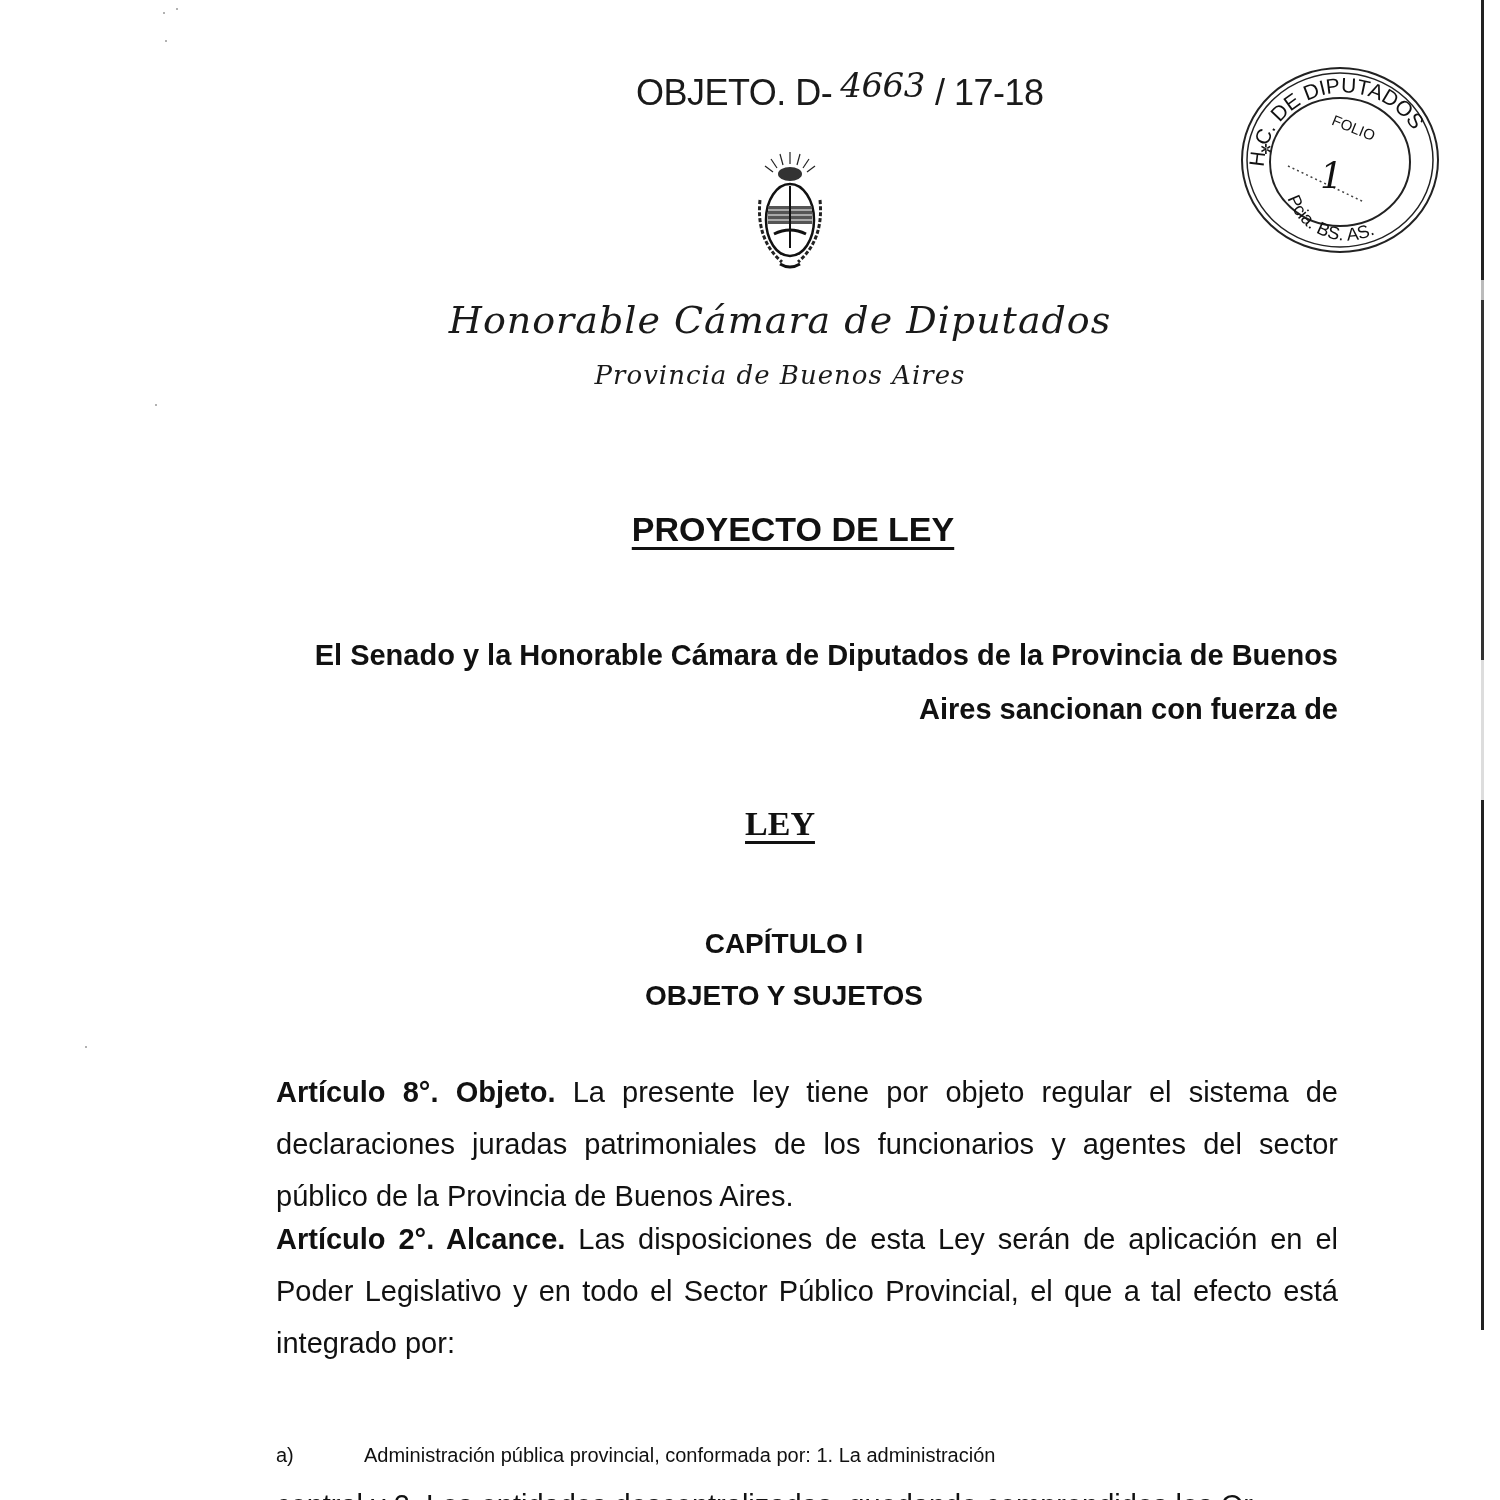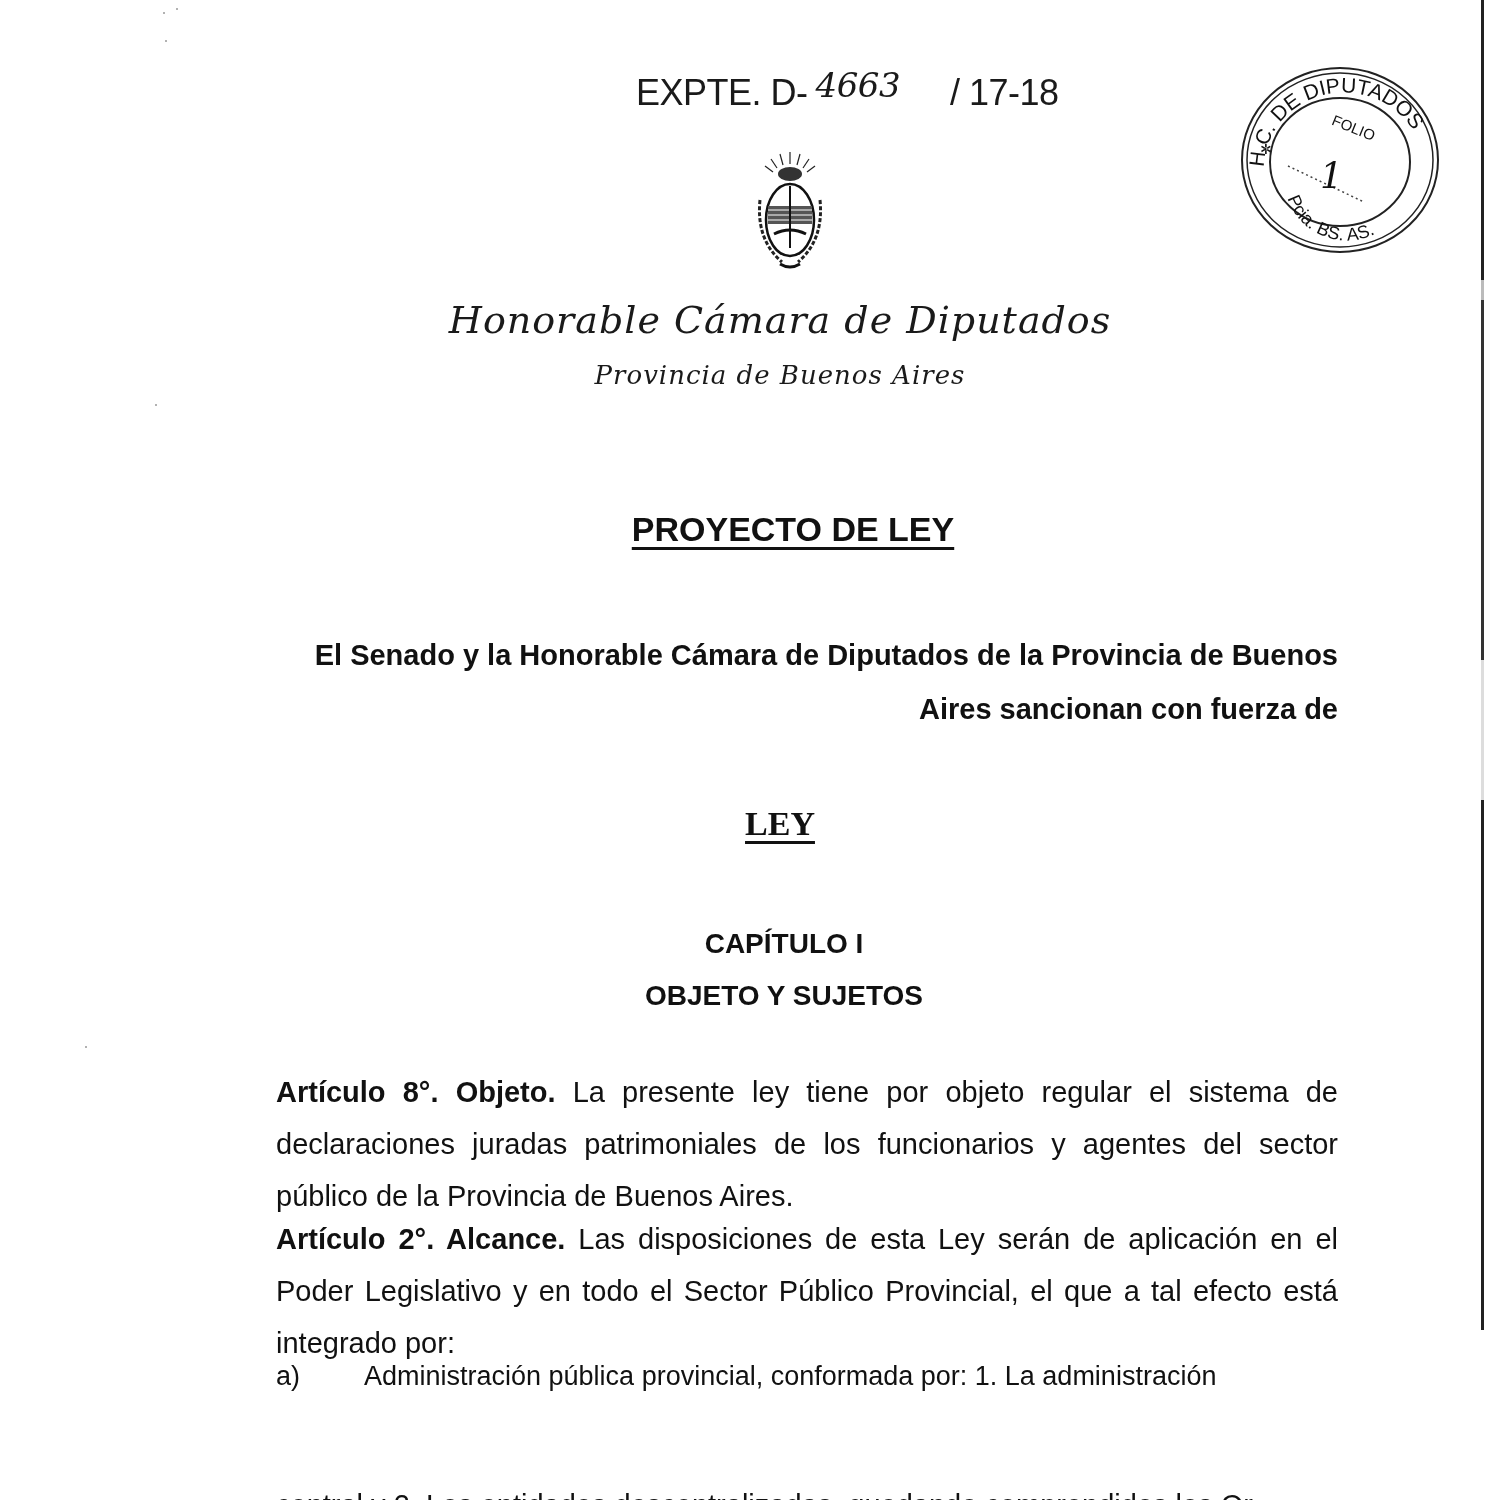--- a/index.html
+++ b/index.html
@@ -5,21 +5,21 @@
   html, body { margin: 0; padding: 0; background: #ffffff; }
   body {
     width: 1500px; height: 1500px; position: relative; overflow: hidden;
     color: #111; font-family: "Liberation Sans", sans-serif;
   }
   .abs { position: absolute; }
 
   
   .expte { left: 636px; top: 72px; font-size: 36px; letter-spacing: -0.5px; color: #1a1a1a; white-space: nowrap; }
   .expte .hand { font-family: "DejaVu Serif", serif; font-style: italic; font-size: 34px; margin: 0 10px 0 8px; position: relative; top: -8px; }
-  .expte .suffix { margin-left: 40px; }
+  .expte .suffix { }
 
   
   .arms { left: 752px; top: 150px; width: 76px; height: 126px; }
 
   
   .stamp { left: 1236px; top: 62px; width: 208px; height: 196px; }
 
   
   .inst1 { left: 0; width: 1560px; text-align: center; top: 298px; font-family: "DejaVu Serif", serif; font-style: italic; font-size: 38px; color: #1a1a1a; letter-spacing: 1px; }
   .inst2 { left: 0; width: 1560px; text-align: center; top: 360px; font-family: "DejaVu Serif", serif; font-style: italic; font-size: 26px; color: #1a1a1a; letter-spacing: 1px; }
@@ -31,41 +31,41 @@
 
   .ley { left: 0; width: 1560px; text-align: center; top: 804px; font-weight: bold; font-size: 34px; }
   .ley span { text-decoration: underline; text-underline-offset: 6px; text-decoration-thickness: 3px; font-family: Liberation Serif, serif; }
 
   .cap { left: 0; width: 1568px; text-align: center; top: 918px; font-weight: bold; font-size: 28px; line-height: 52px; }
 
   .body-text { left: 276px; width: 1062px; font-size: 29px; line-height: 52px; text-align: justify; }
   .body-text b { font-weight: bold; }
   .art1 { top: 1066px; }
   .art2 { top: 1213px; }
-  .item { left: 276px; width: 1062px; top: 1350px; font-size: 27px; line-height: 52px; }
+  .item { left: 276px; width: 1062px; top: 1429px; font-size: 20px; line-height: 52px; }
   .item .lbl { display: inline-block; width: 88px; }
   .item2 { left: 276px; width: 1062px; top: 1481px; font-size: 29px; line-height: 52px; white-space: nowrap; overflow: hidden; height: 19px; }
 
   
   .edge { left: 1481px; top: 0; width: 3px; height: 1500px;
           background: linear-gradient(to bottom, #222 0 280px, #bbb 280px 300px, #333 300px 660px, #ddd 660px 800px, #222 800px 1330px, #fff 1330px); }
   .speck { width: 2px; height: 2px; background: #999; border-radius: 1px; }
 </style>
 </head>
 <body>
 
 <div class="abs edge"></div>
 <div class="abs speck" style="left:163px;top:12px"></div>
 <div class="abs speck" style="left:176px;top:8px"></div>
 <div class="abs speck" style="left:165px;top:40px"></div>
 <div class="abs speck" style="left:155px;top:404px"></div>
 <div class="abs speck" style="left:85px;top:1046px"></div>
 
 <div class="abs expte">
-  <span>EXPTE. D-</span><span class="hand">4663</span><span class="suffix">/ 17-18</span>
+  <span>OBJETO. D-</span><span class="hand">4663</span><span class="suffix">/ 17-18</span>
 </div>
 
 <svg class="abs arms" viewBox="0 0 76 126">
   <g stroke="#222" stroke-width="1.2" fill="none">
     <line x1="38" y1="2" x2="38" y2="14"></line>
       <line x1="28" y1="4" x2="31" y2="15"></line>
       <line x1="48" y1="4" x2="45" y2="15"></line>
     <line x1="19" y1="9" x2="25" y2="18"></line>
       <line x1="57" y1="9" x2="51" y2="18"></line>
       <line x1="13" y1="16" x2="21" y2="22"></line>

